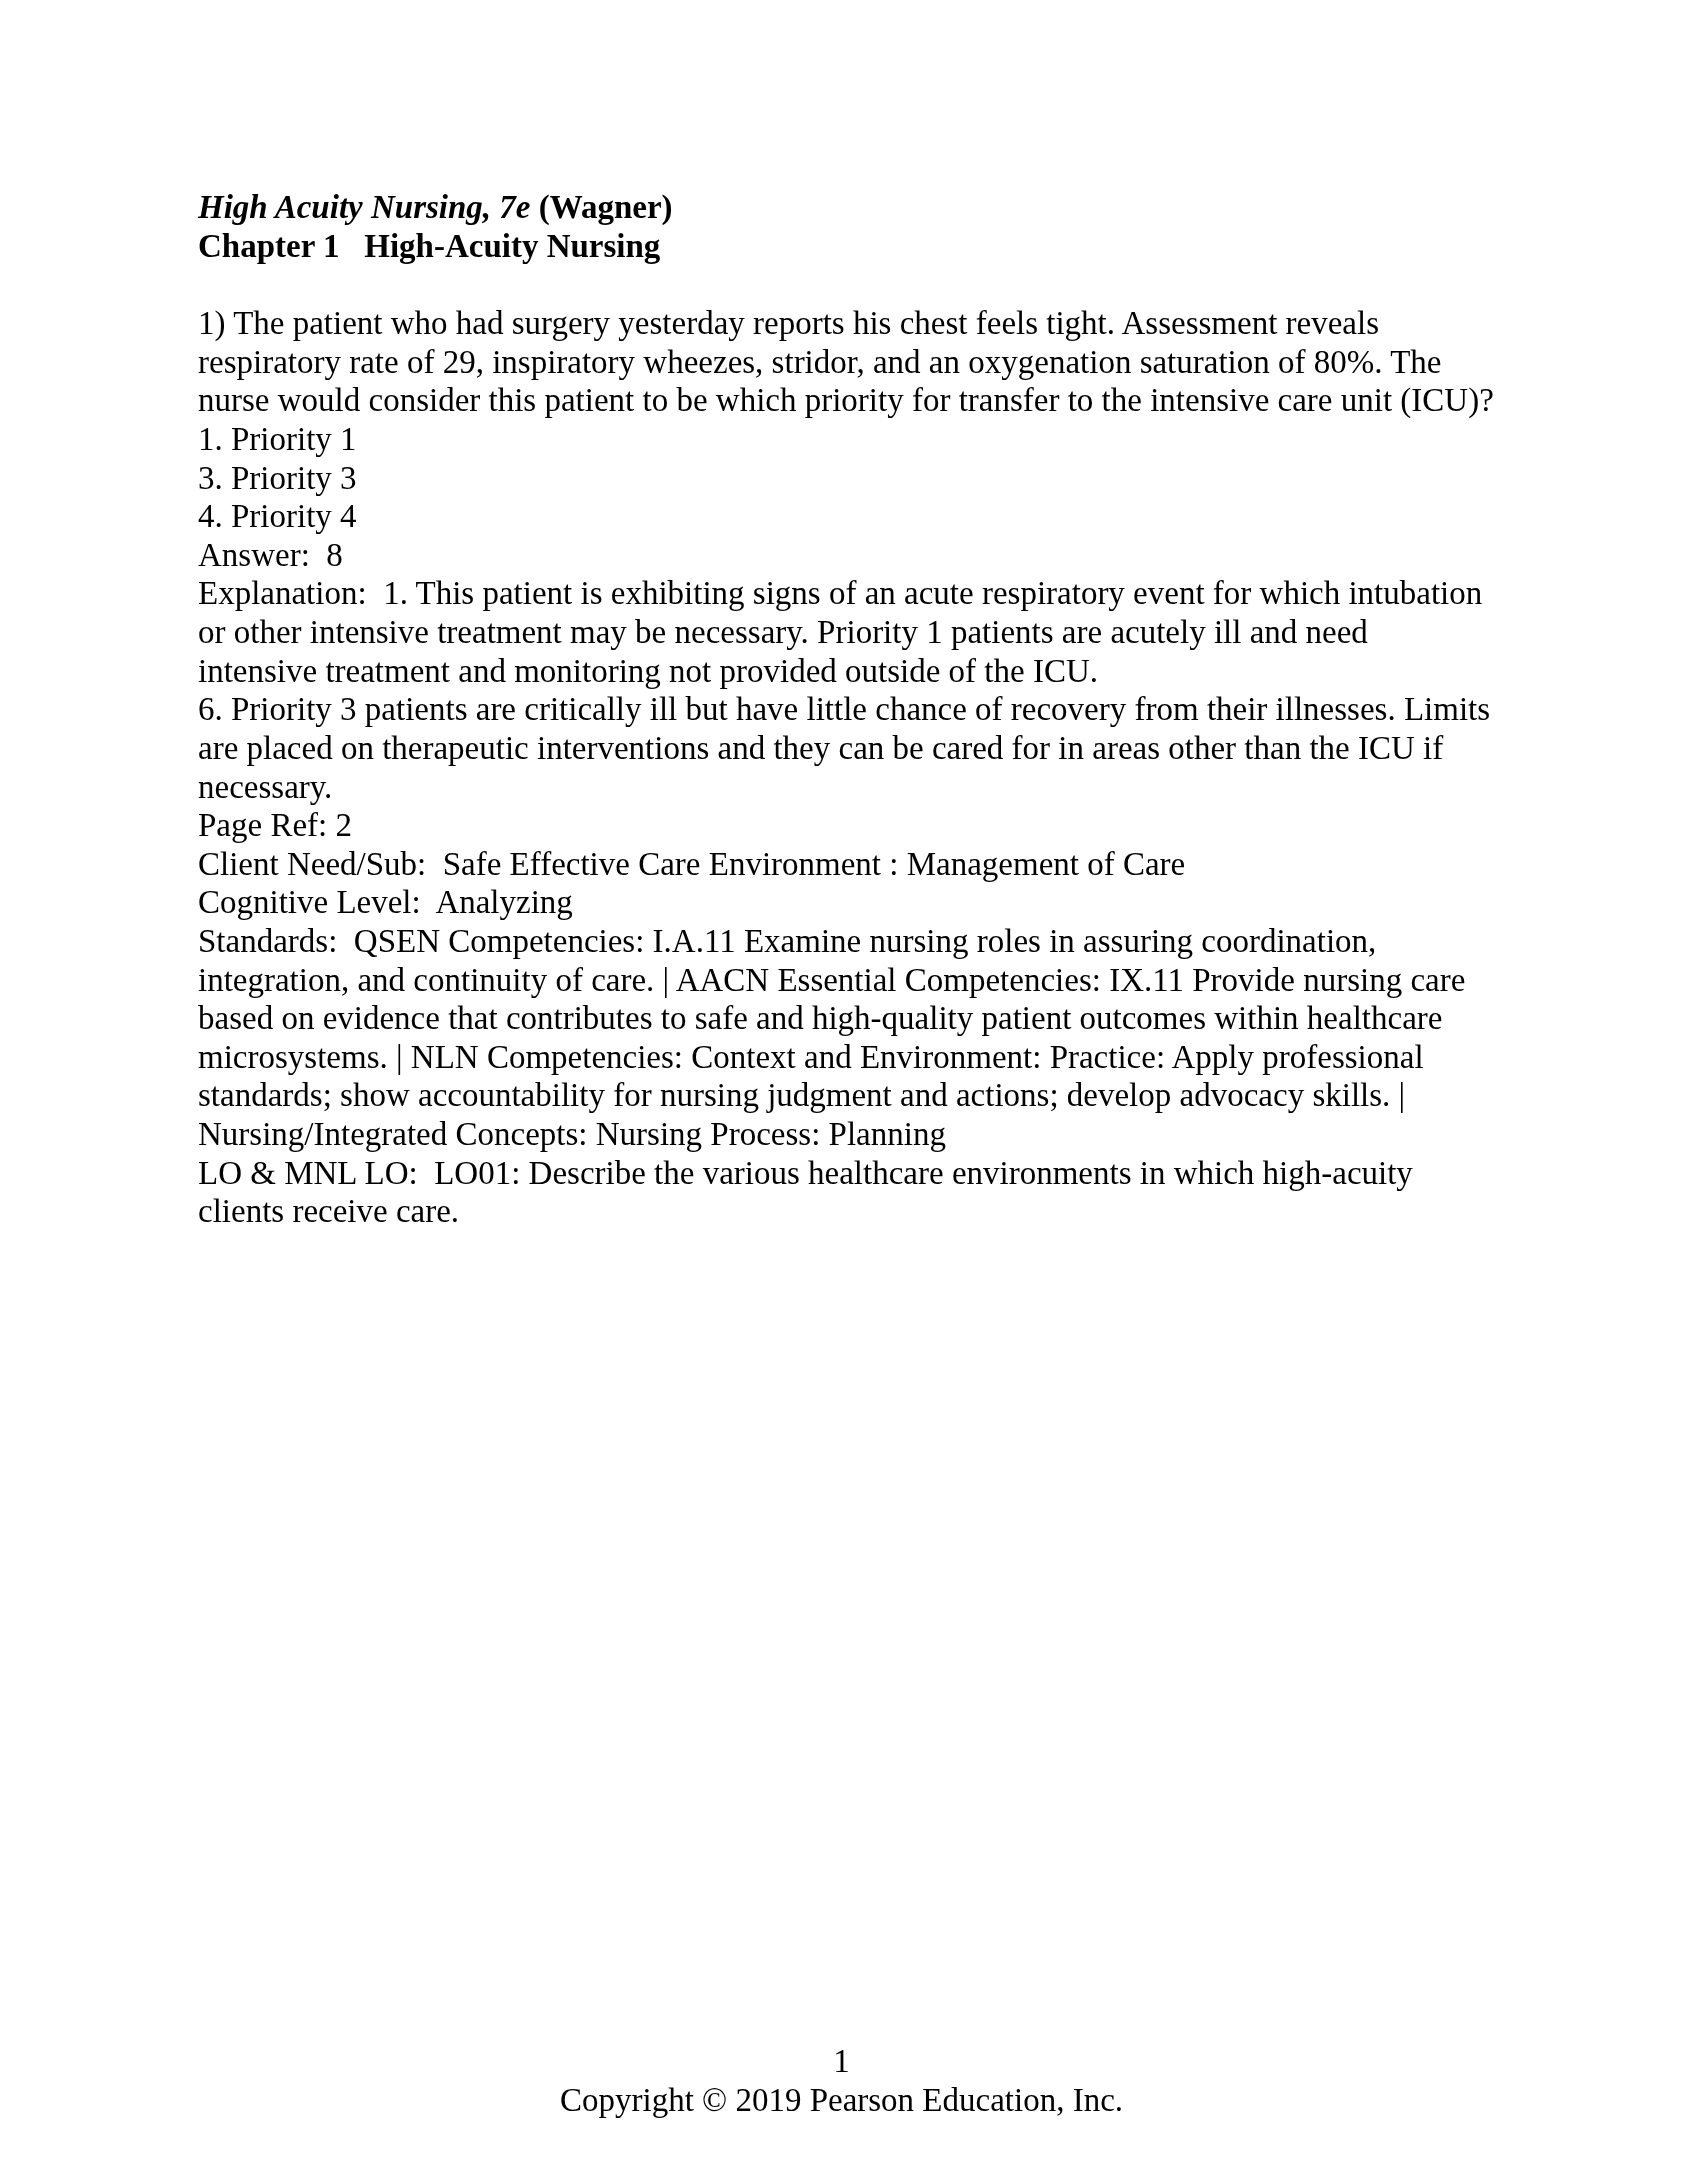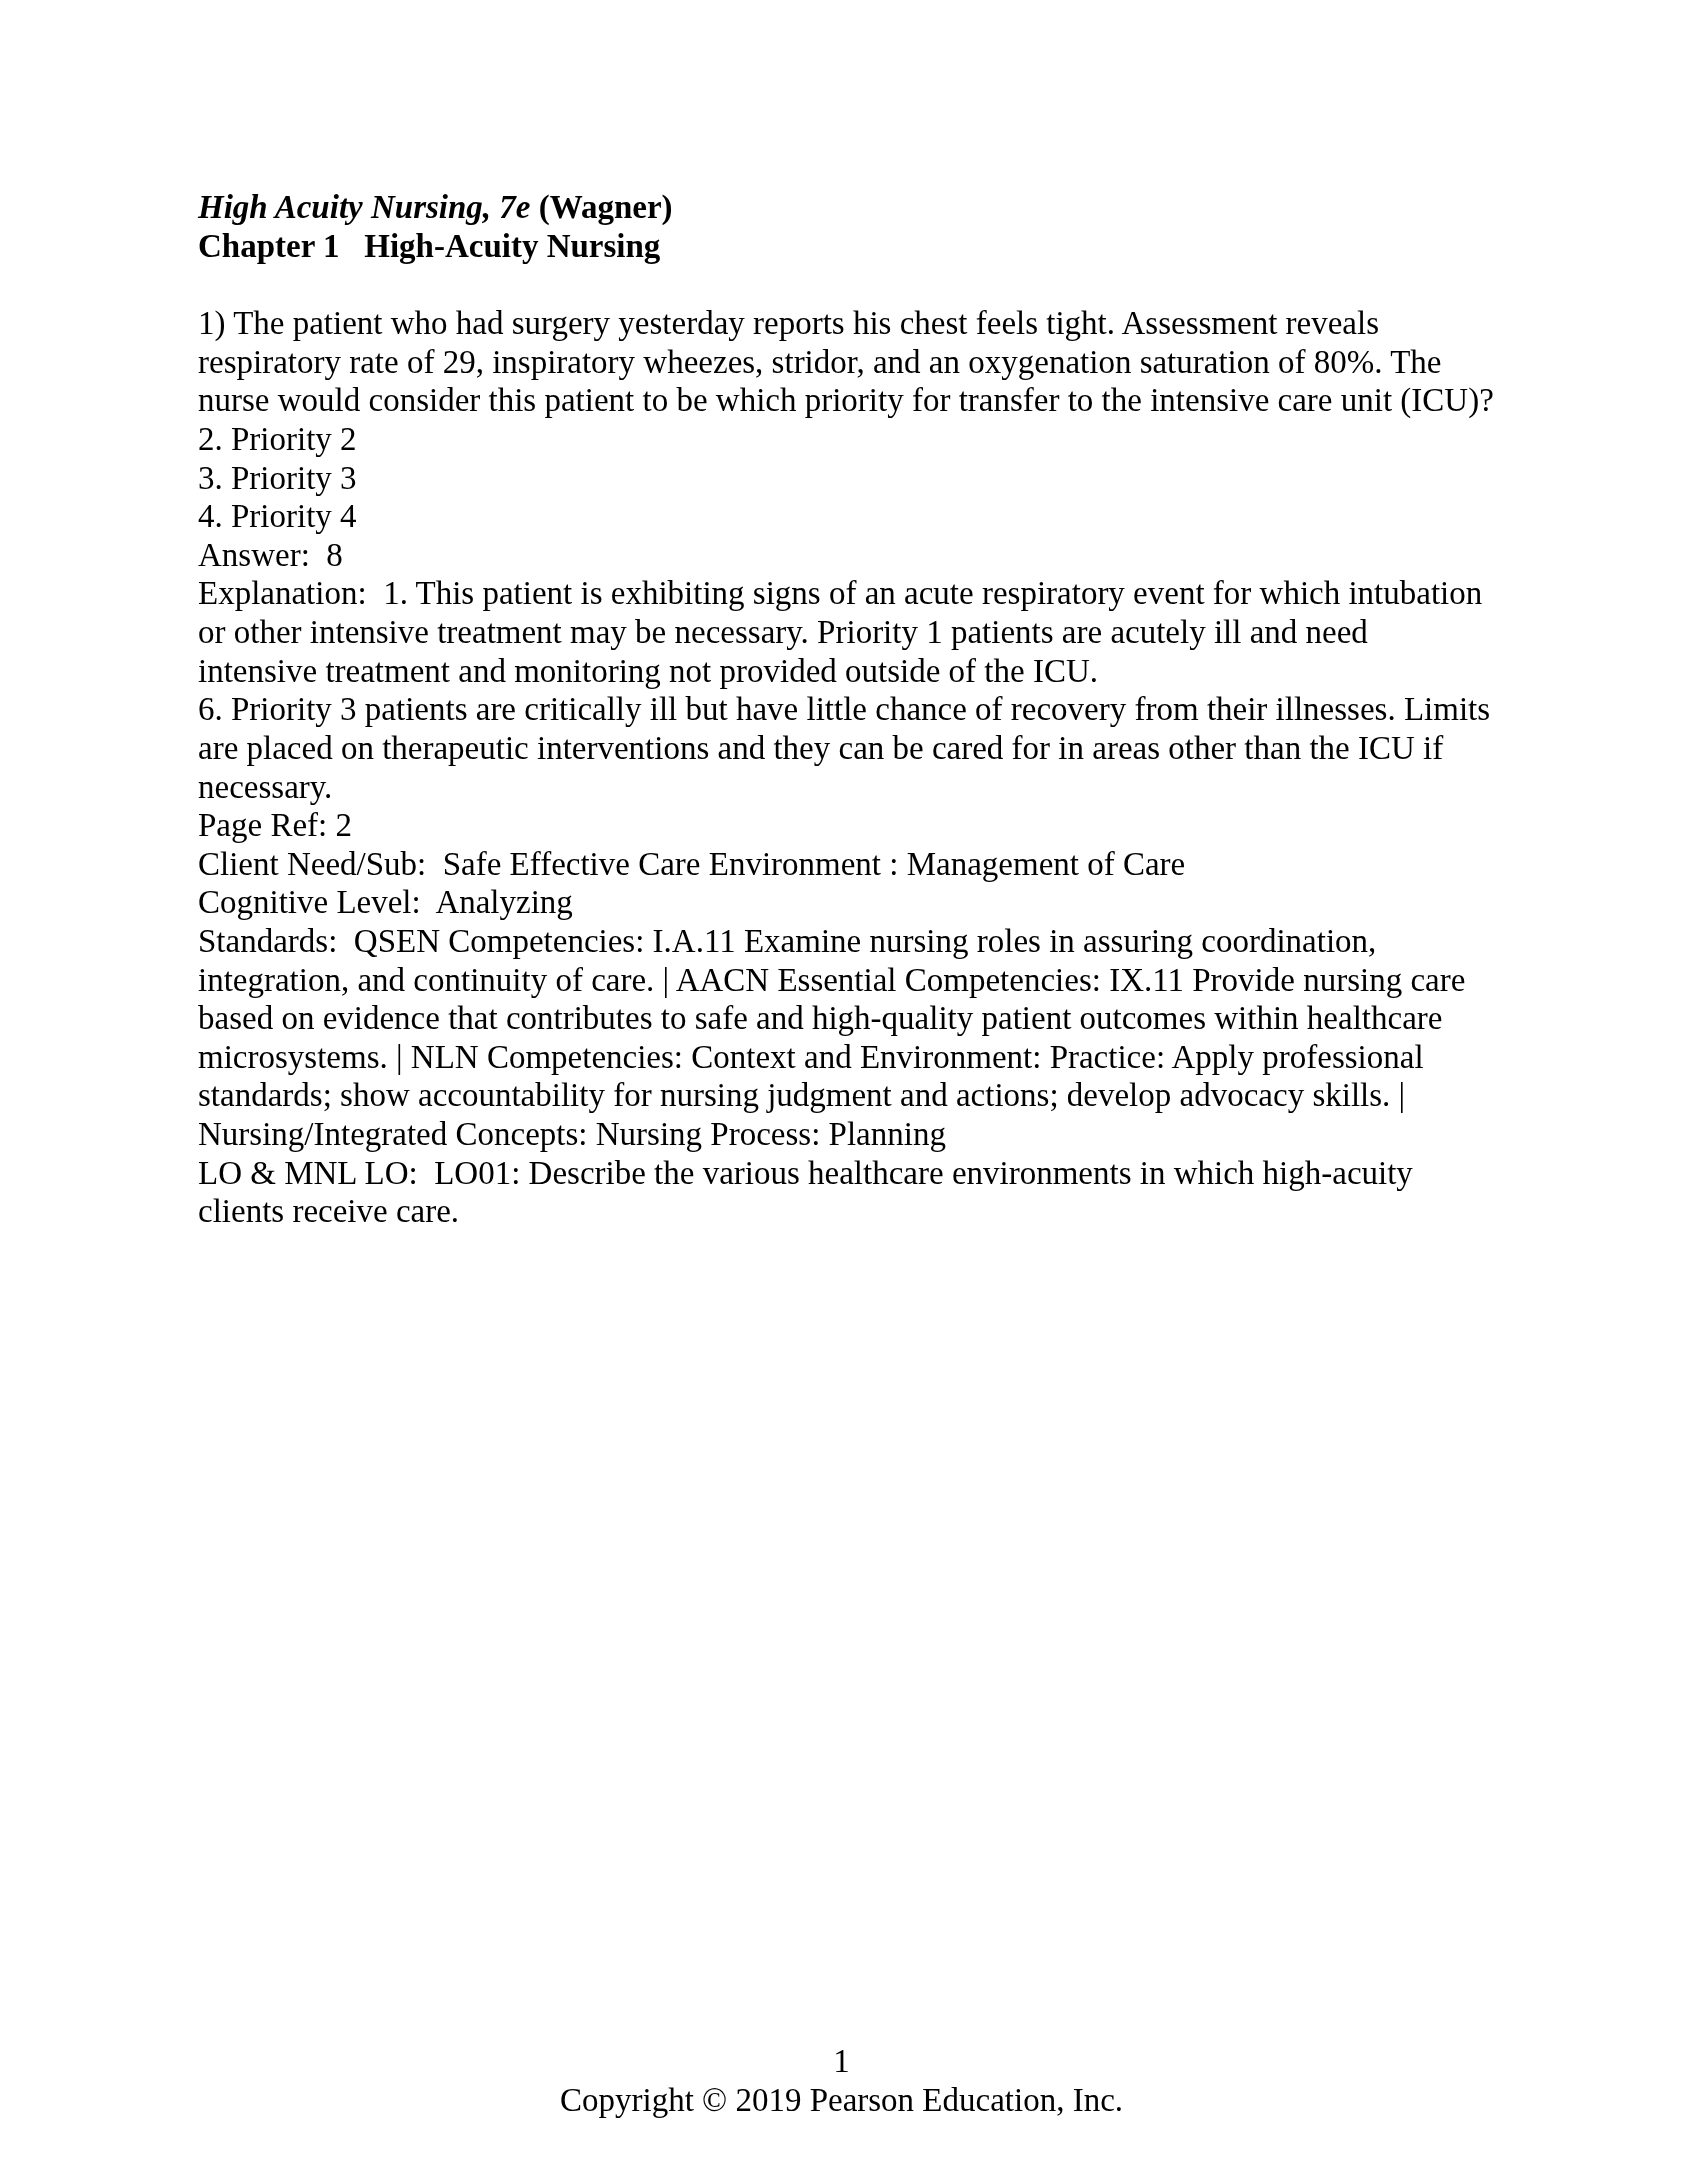--- a/index.html
+++ b/index.html
@@ -48,21 +48,21 @@
   <div class="content">
 
     <p class="line hdr"><span class="italic">High Acuity Nursing, 7e</span><span> (Wagner)</span></p>
 
     <p class="line hdr">Chapter 1   High-Acuity Nursing</p>
 
     <div class="blank-line"></div>
 
     <p class="line">1) The patient who had surgery yesterday reports his chest feels tight. Assessment reveals respiratory rate of 29, inspiratory wheezes, stridor, and an oxygenation saturation of 80%. The nurse would consider this patient to be which priority for transfer to the intensive care unit (ICU)?</p>
 
-    <p class="line">2. Priority 2</p>
+    <p class="line">1. Priority 1</p>
     <p class="line">3. Priority 3</p>
     <p class="line">4. Priority 4</p>
 
     <p class="line">Answer:  8</p>
 
     <p class="line">Explanation:  1. This patient is exhibiting signs of an acute respiratory event for which intubation or other intensive treatment may be necessary. Priority 1 patients are acutely ill and need intensive treatment and monitoring not provided outside of the ICU.</p>
     <p class="line">6. Priority 3 patients are critically ill but have little chance of recovery from their illnesses. Limits are placed on therapeutic interventions and they can be cared for in areas other than the ICU if necessary.</p>
 
     <p class="line">Page Ref: 2</p>
     <p class="line">Client Need/Sub:  Safe Effective Care Environment : Management of Care</p>

